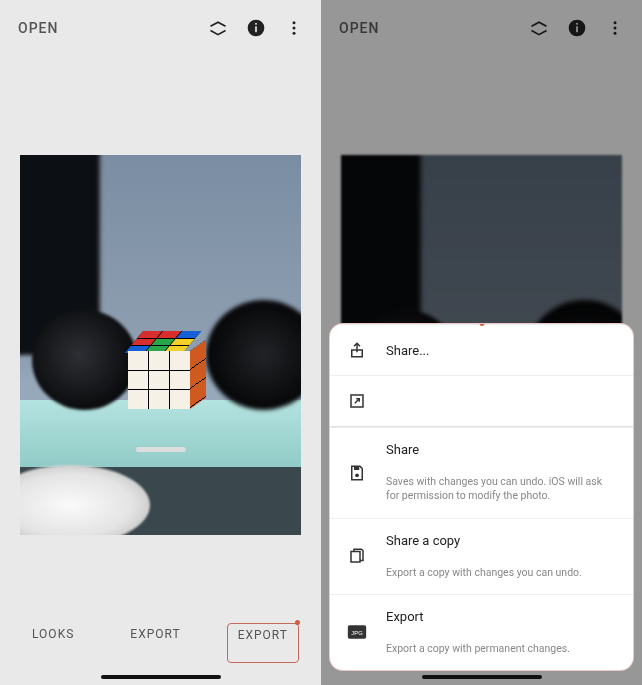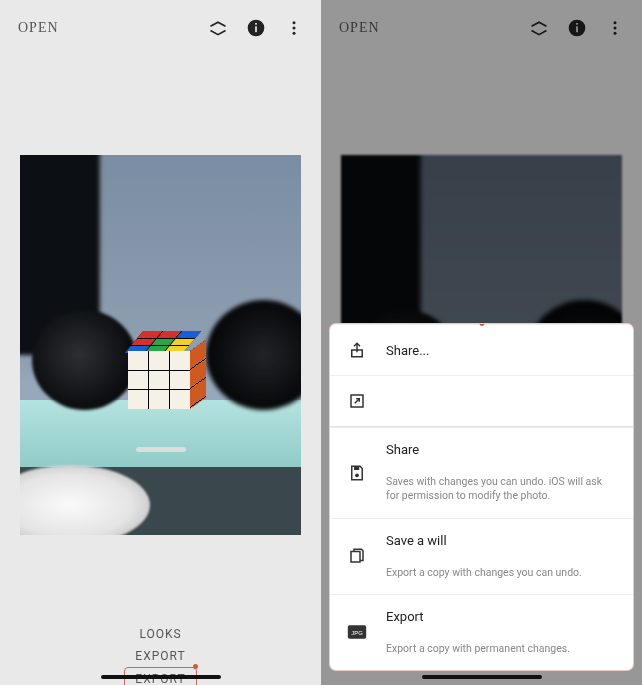--- a/index.html
+++ b/index.html
@@ -24,21 +24,20 @@
     display: flex;
     align-items: center;
     padding: 0 16px 0 18px;
     justify-content: space-between;
   }
   .open-label {
     font-size: 14px;
     letter-spacing: 1px;
     color: #555;
     font-weight: 500;
-    font-family: Liberation Serif, serif;
   }
   .top-icons { display: flex; align-items: center; gap: 16px; }
   .icon-btn { width: 22px; height: 22px; display:flex; align-items:center; justify-content:center; color:#222; cursor:pointer; }
   .canvas-area {
     position: absolute;
     top: 155px;
     left: 20px;
     width: 281px;
     height: 380px;
     overflow: hidden;
@@ -72,36 +71,35 @@
   }
   .cube-front div{ background:#f5f1e6; }
   .cube-side{
     position:absolute; left:62px; top:6px; width:16px; height:58px;
     transform: skewY(-35deg); transform-origin: top left;
     background: repeating-linear-gradient(180deg,#cf5a1f 0 18px,#000 18px 19px);
   }
   .keyboard-bump { position:absolute; left:116px; top:292px; width:50px; height:5px; background:#ddd; border-radius:3px; }
   .tabbar {
     position:absolute; left:0; right:0; bottom:22px; height:40px;
-    display:flex; align-items:center; justify-content:space-around;
-    padding: 0 21px;
-    flex-direction: column;
+    display:flex; justify-content:space-around;
+    padding: 0 4px;
   }
   .tab { font-size:12px; letter-spacing:1px; color:#555; padding:4px 10px; }
   .tab.export { border:1px solid #c46a5a; border-radius:4px; color:#555; position:relative; }
   .tab.export::before { content:""; position:absolute; top:-4px; right:-2px; width:5px; height:5px; background:#d35a3d; border-radius:50%; }
   .home-ind { position:absolute; left:50%; bottom:6px; transform:translateX(-50%); width:120px; height:4px; background:#111; border-radius:3px; }
   
   .overlay { position:absolute; inset:0; background:rgba(0,0,0,.35); }
   .right .canvas-area { filter: brightness(.7) blur(1px); }
   .right .topbar, .right .tabbar { position:relative; z-index:0; }
   .sheet {
     position:absolute; left:8px; right:8px; bottom:14px;
     background:#fff;
-    border-radius:7px;
+    border-radius:14px;
     overflow:hidden;
     z-index:5;
     border: 1px solid rgba(200,100,90,.35);
   }
   .sheet-row {
     display:flex; align-items:center;
     padding: 14px 16px;
     gap:18px;
     border-top:1px solid #eee;
   }
@@ -296,21 +294,21 @@
     </div>
 
     <div class="sheet-row">
       <div class="ricon">
         <svg width="18" height="18" viewBox="0 0 24 24" fill="none" stroke="currentColor" stroke-width="2">
             <rect x="4" y="6" width="12" height="14"></rect>
             <path d="M8 6V3h10l2 2v13h-4"></path>
           </svg>
       </div>
       <div class="rtxt">
-        <div class="rtitle">Save a will</div>
+        <div class="rtitle">Share a copy</div>
         <div class="rsub">Export a copy with changes you can undo.</div>
       </div>
     </div>
 
     <div class="sheet-row">
       <div class="ricon">
         <svg width="20" height="16" viewBox="0 0 24 18">
             <rect x="1" y="1" width="22" height="16" rx="2" fill="#333"></rect>
             <text x="12" y="12" font-size="7" fill="#fff" text-anchor="middle" font-family="sans-serif">JPG</text>
           </svg>

